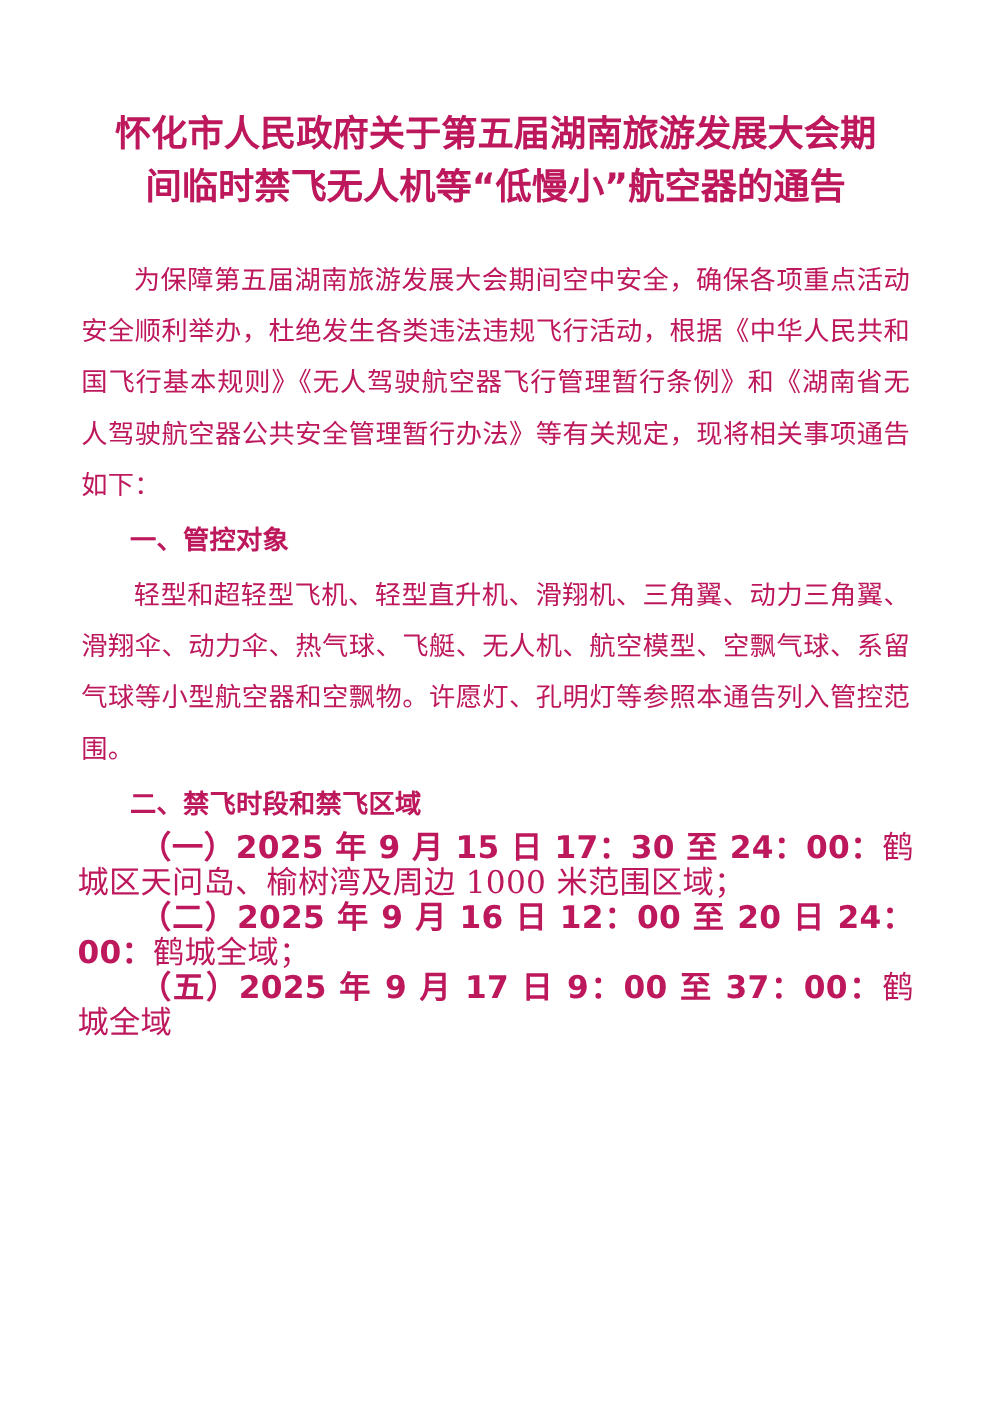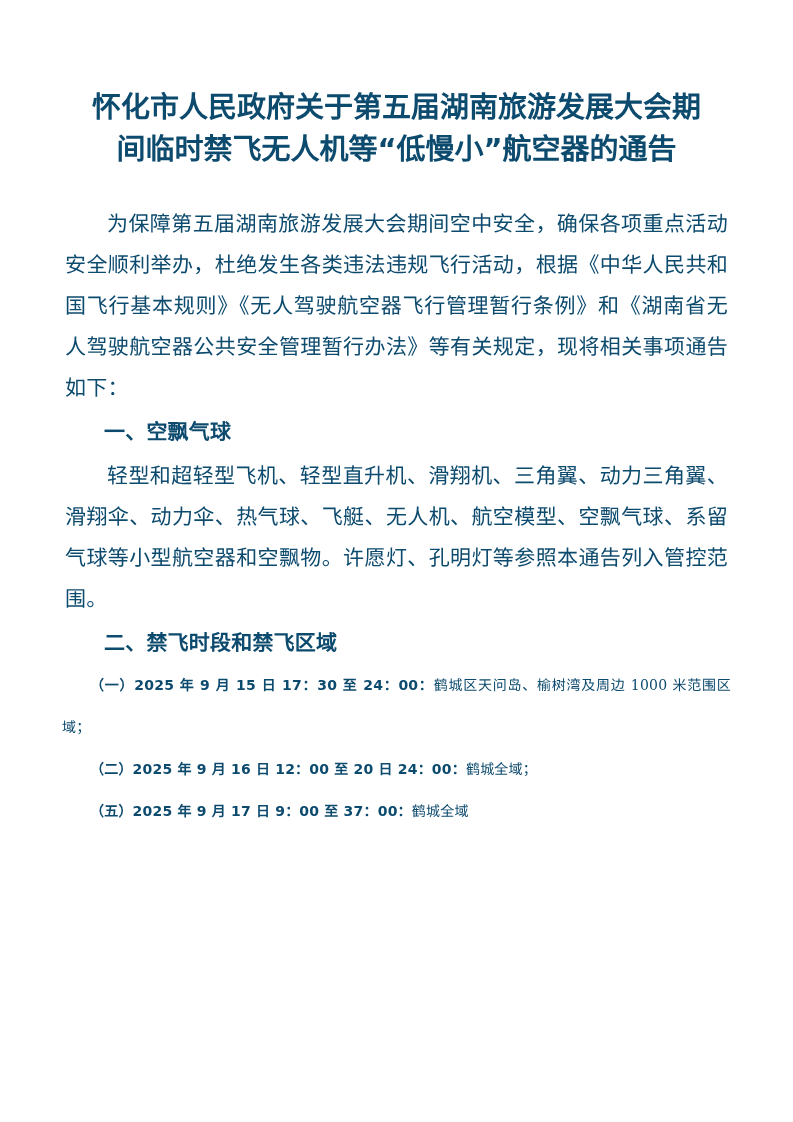--- a/index.html
+++ b/index.html
@@ -10,21 +10,21 @@
   }
   .page {
     width: 793px;
     height: 1122px;
     background: #ffffff;
     margin: 0 auto;
     position: relative;
     box-sizing: border-box;
     padding: 86px 62px 48px 62px;
     font-family: "DejaVu Serif", "Liberation Serif", serif;
-    color: #0c4a6e;
+    color: #be185d;
     overflow: hidden;
   }
   .doc-title {
     font-family: "DejaVu Sans", "Liberation Sans", sans-serif;
     font-weight: bold;
     font-size: 29px;
     line-height: 42px;
     text-align: center;
     letter-spacing: 0px;
     margin: 0 0 6px 0;
@@ -46,22 +46,22 @@
     margin: 0;
     font-family: "DejaVu Sans", "Liberation Sans", sans-serif;
     font-weight: bold;
     font-size: 21px;
     line-height: 41px;
     text-indent: 2em;
     letter-spacing: 0.2px;
   }
   p.para-bold-lead {
     margin: 0;
-    font-size: 14px;
-    line-height: 42px;
+    font-size: 25px;
+    line-height: 28px;
     text-align: justify;
     text-justify: inter-ideograph;
     text-indent: 2em;
     letter-spacing: 0.2px;
   }
   p.para-bold-lead .lead {
     font-family: "DejaVu Sans", "Liberation Sans", sans-serif;
     font-weight: bold;
   }
 </style>
@@ -69,21 +69,21 @@
 <body>
 
 <div class="page">
 
   <h1 class="doc-title">怀化市人民政府关于第五届湖南旅游发展大会期间临时禁飞无人机等“低慢小”航空器的通告</h1>
 
   <div class="body-block">
 
     <p class="para">为保障第五届湖南旅游发展大会期间空中安全，确保各项重点活动安全顺利举办，杜绝发生各类违法违规飞行活动，根据《中华人民共和国飞行基本规则》《无人驾驶航空器飞行管理暂行条例》和《湖南省无人驾驶航空器公共安全管理暂行办法》等有关规定，现将相关事项通告如下：</p>
 
-    <p class="heading">一、空飘气球</p>
+    <p class="heading">一、管控对象</p>
 
     <p class="para">轻型和超轻型飞机、轻型直升机、滑翔机、三角翼、动力三角翼、滑翔伞、动力伞、热气球、飞艇、无人机、航空模型、空飘气球、系留气球等小型航空器和空飘物。许愿灯、孔明灯等参照本通告列入管控范围。</p>
 
     <p class="heading">二、禁飞时段和禁飞区域</p>
 
     <p class="para-bold-lead">
       <span class="lead">（一）2025 年 9 月 15 日 17：30 至 24：00：</span><span>鹤城区天问岛、榆树湾及周边 1000 米范围区域；</span>
     </p>
 
     <p class="para-bold-lead">

